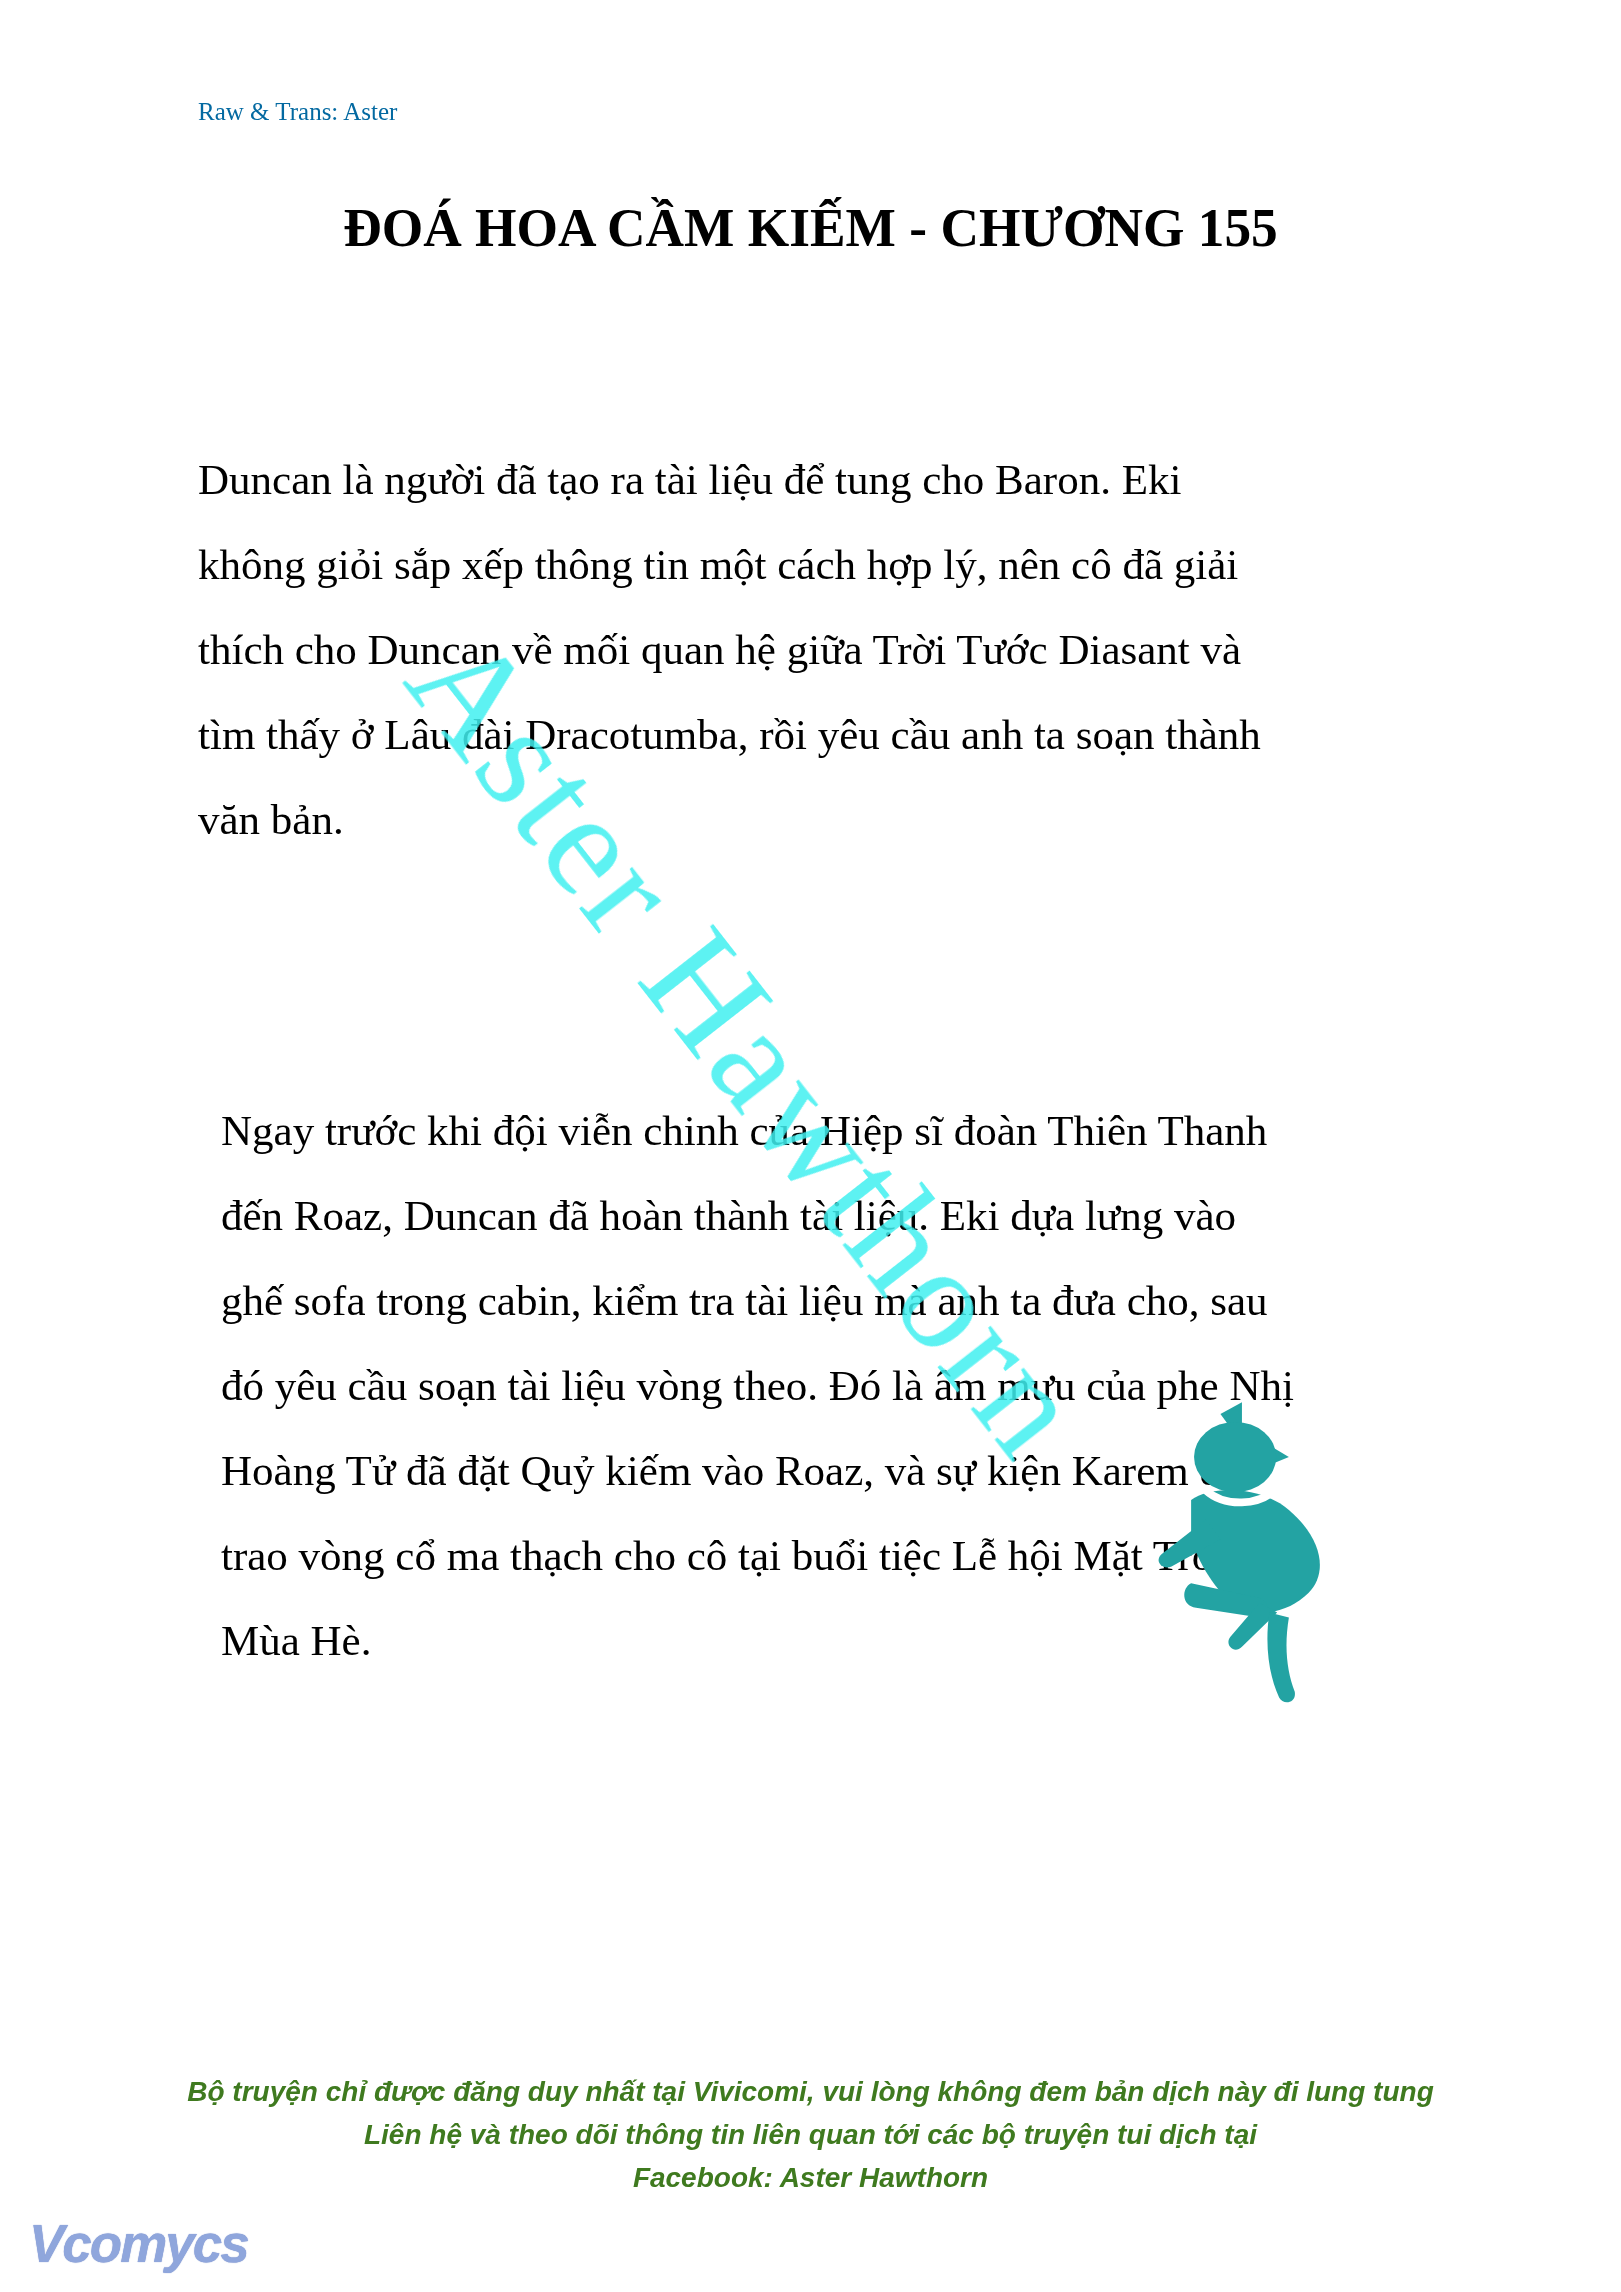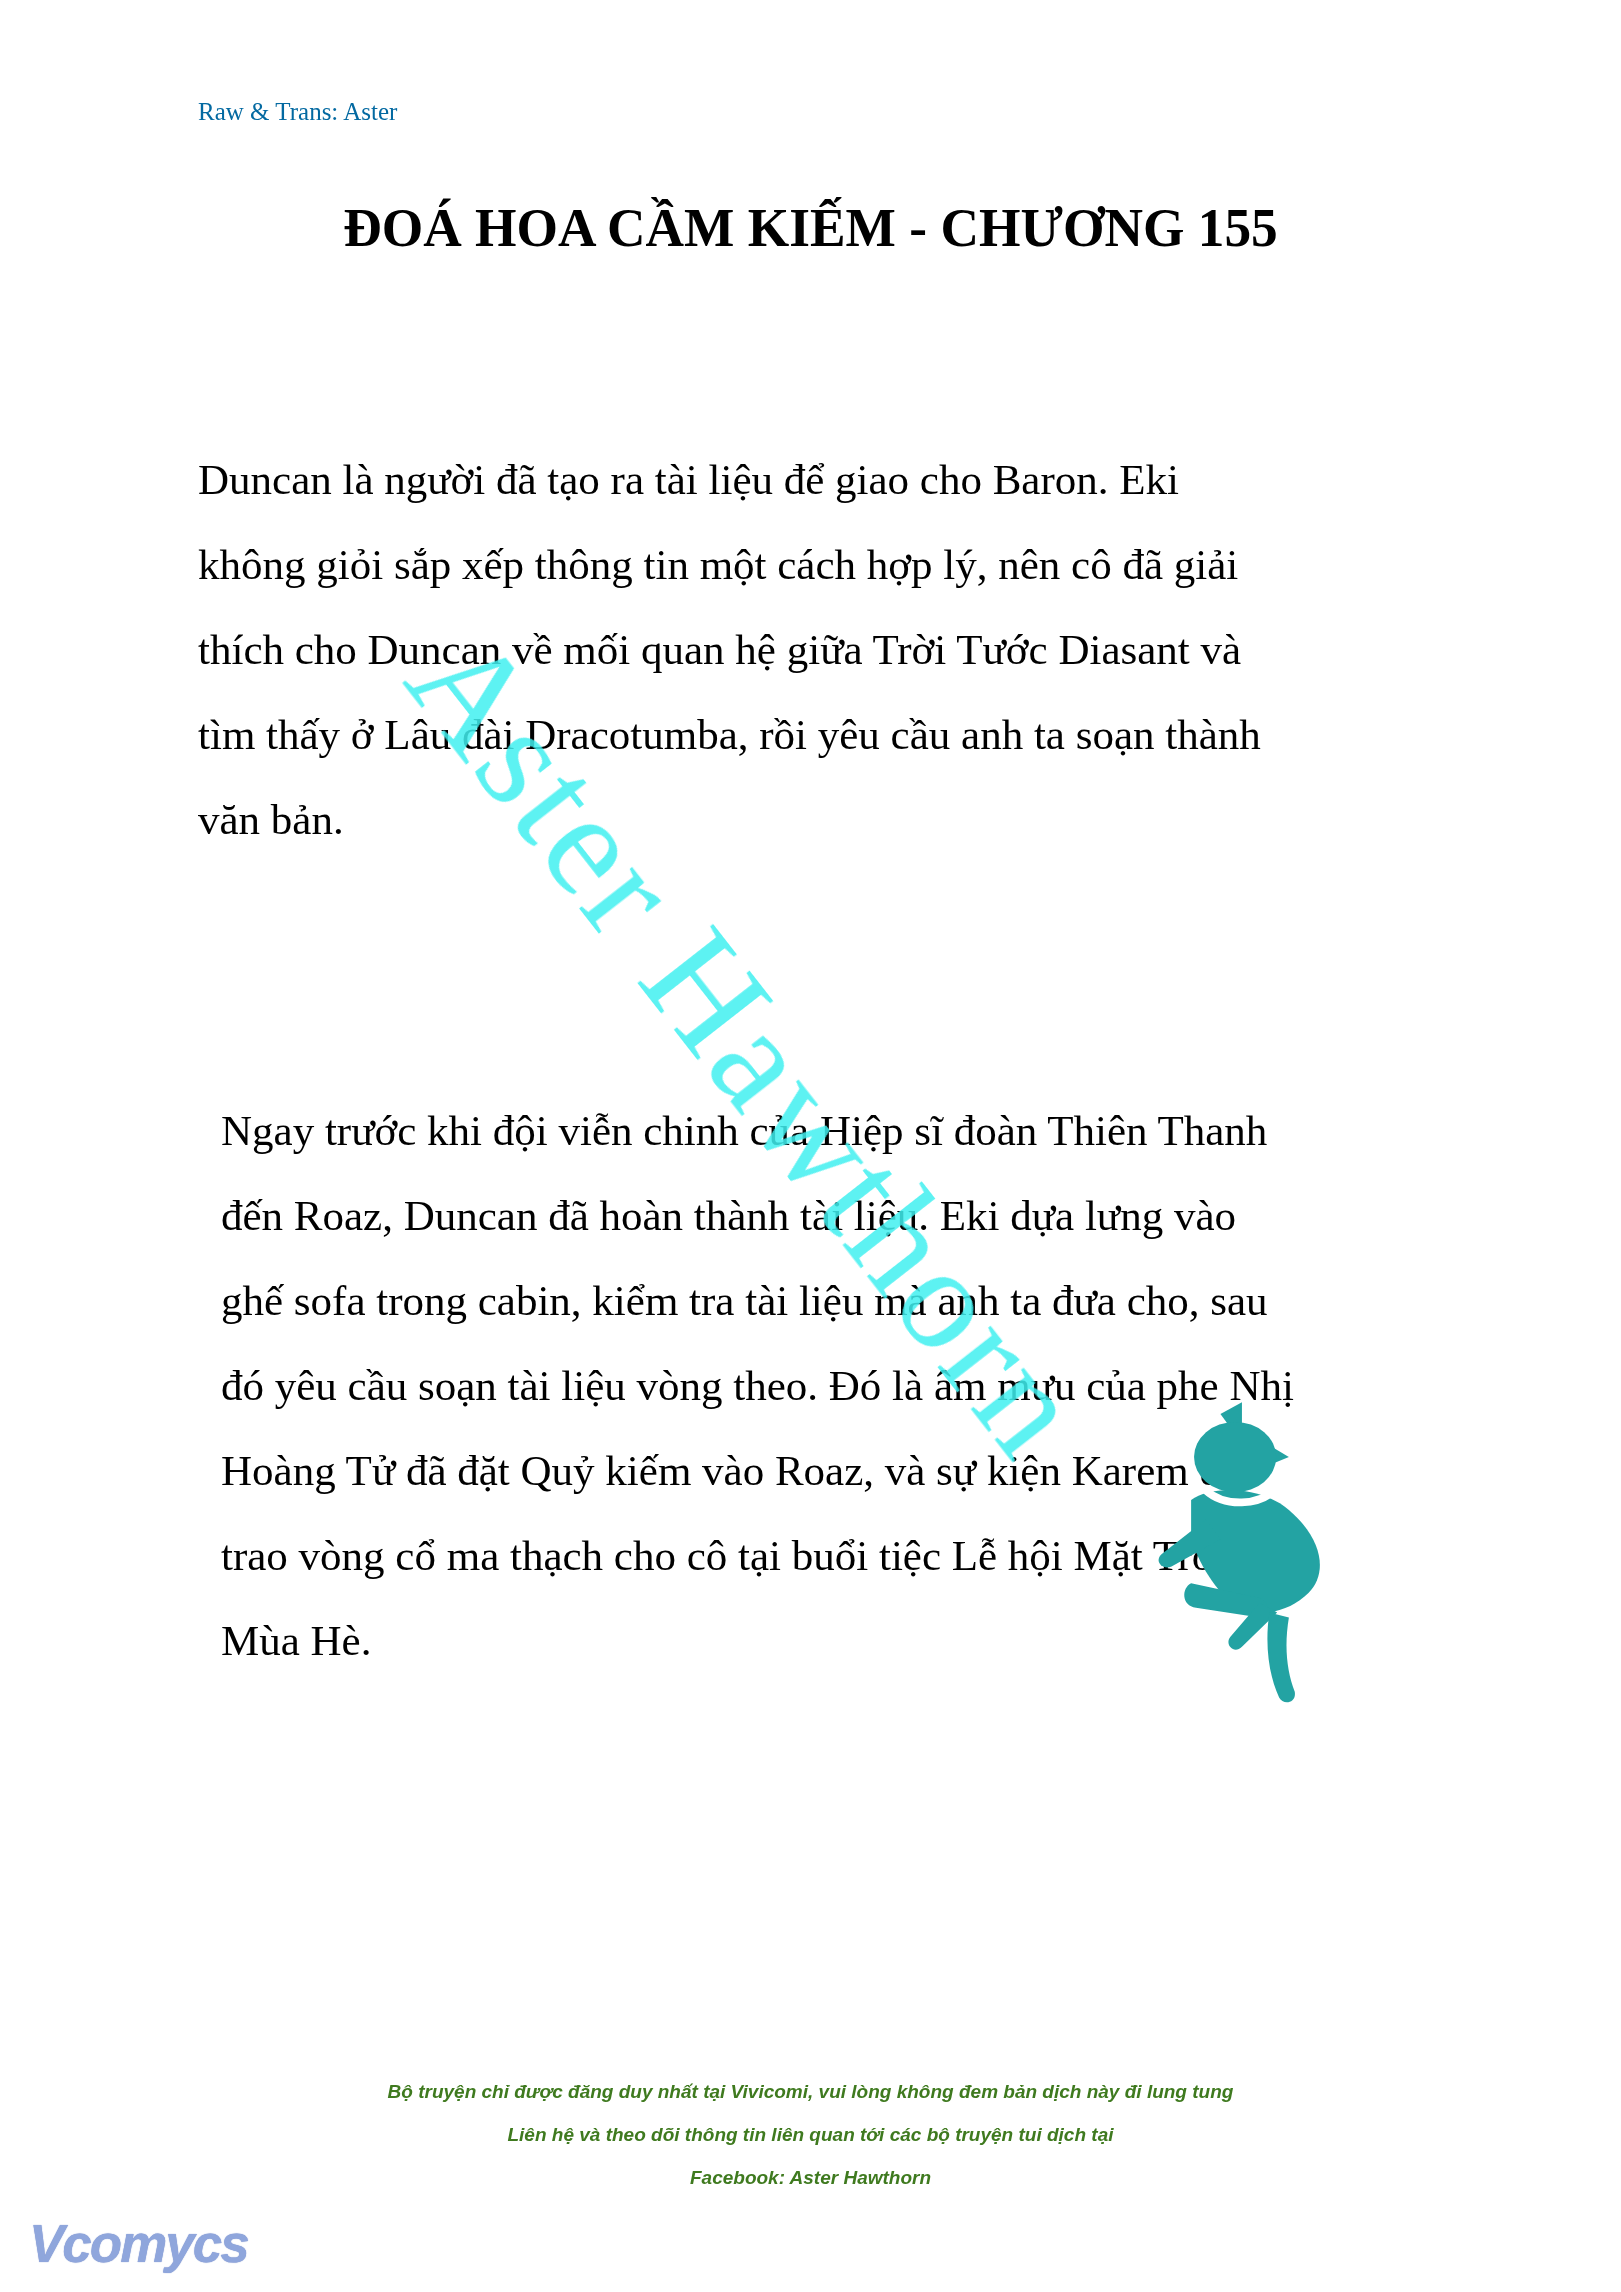--- a/index.html
+++ b/index.html
@@ -26,42 +26,42 @@
     font-family: "Liberation Serif", serif; font-size: 147px; color: #3ff0f0;
     transform-origin: left top; transform: rotate(52deg);
     white-space: nowrap; opacity: 0.85; pointer-events: none;
     letter-spacing: 3.9px;
   }
   .watermark-text { display: inline-block; transform: translateY(-333px) translateX(0px); }
   .cat { position: absolute; left: 1152px; top: 1392px; width: 176px; height: 314px; }
   .footer {
     position: absolute; left: 0; width: 1621px; top: 2070px; text-align: center;
     font-family: "Liberation Sans", sans-serif; font-style: italic; font-weight: bold;
-    font-size: 19px; color: #3f7a1f;
+    font-size: 28px; color: #3f7a1f;
   }
   .footer .fline { height: 43px; line-height: 43px; }
   .logo { position: absolute; left: 29px; top: 2213px; width: 216px; height: 65px; }
   .logo-text {
     font-family: "Liberation Sans", sans-serif; font-style: italic; font-weight: bold;
     font-size: 53px; color: #8fa6dc; letter-spacing: -2px;
     text-shadow: 0 0 1px #6f86c6;
     text-align: right;
   }
 </style>
 </head>
 <body>
 
 <div class="page">
 
   <div class="header-credit">Raw &amp; Trans: Aster</div>
 
   <div class="title">ĐOÁ HOA CẦM KIẾM - CHƯƠNG 155</div>
 
   <div class="body-text para1">
-    <div class="line">Duncan là người đã tạo ra tài liệu để giao cho Baron. Eki</div>
+    <div class="line">Duncan là người đã tạo ra tài liệu để tung cho Baron. Eki</div>
     <div class="line">không giỏi sắp xếp thông tin một cách hợp lý, nên cô đã giải</div>
     <div class="line">thích cho Duncan về mối quan hệ giữa Trời Tước Diasant và</div>
     <div class="line">tìm thấy ở Lâu đài Dracotumba, rồi yêu cầu anh ta soạn thành</div>
     <div class="line">văn bản.</div>
   </div>
 
   <div class="body-text para2">
     <div class="line">Ngay trước khi đội viễn chinh của Hiệp sĩ đoàn Thiên Thanh</div>
     <div class="line">đến Roaz, Duncan đã hoàn thành tài liệu. Eki dựa lưng vào</div>
     <div class="line">ghế sofa trong cabin, kiểm tra tài liệu mà anh ta đưa cho, sau</div>

